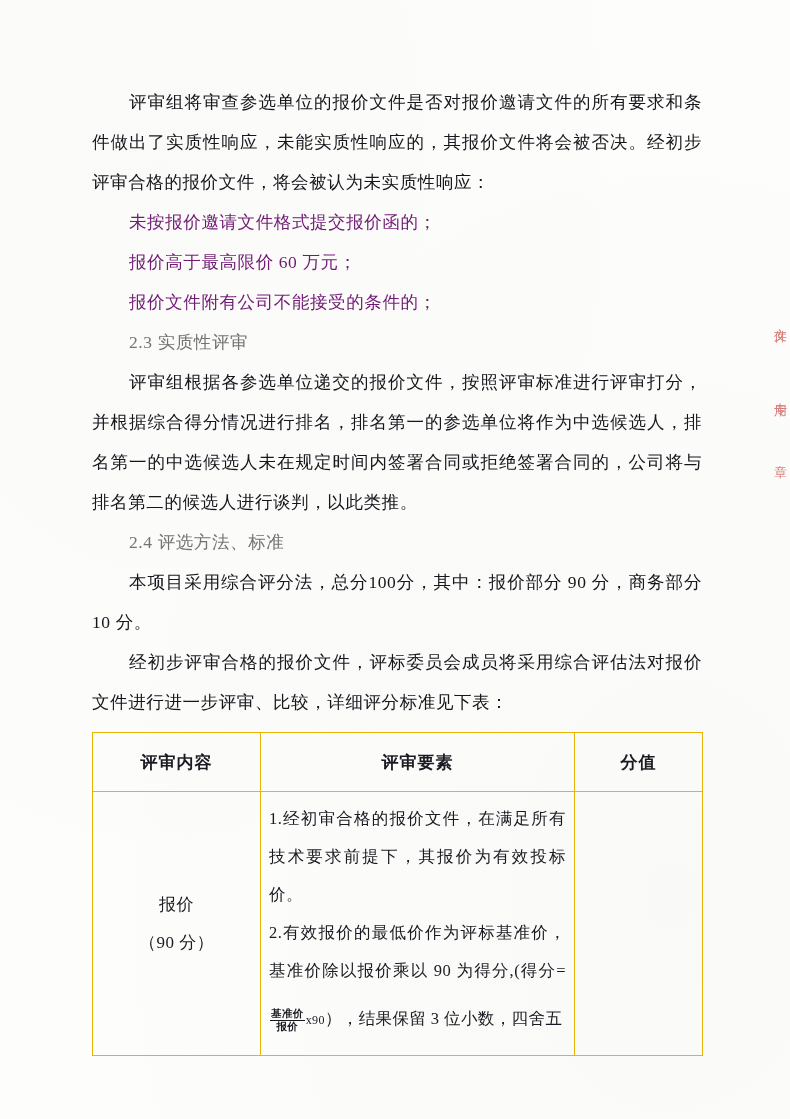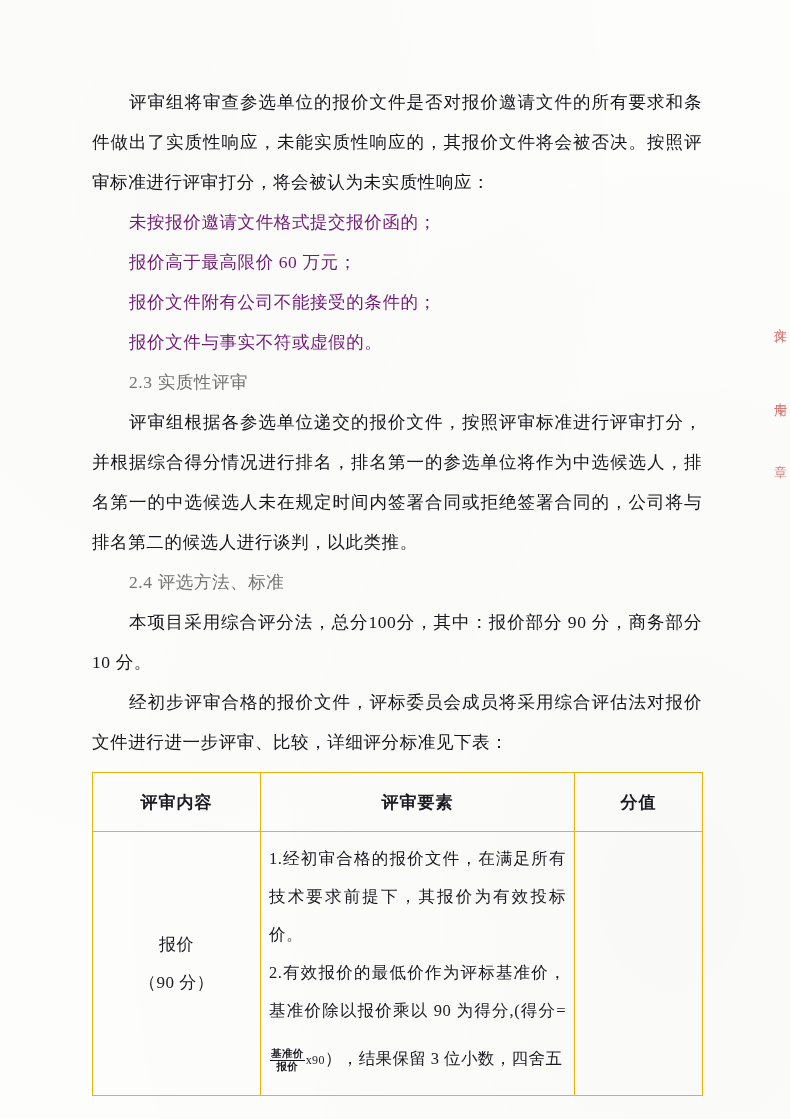--- a/index.html
+++ b/index.html
@@ -159,26 +159,25 @@
 <body>
 
 <div class="page">
 
   <div class="seal s1">文件</div>
   <div class="seal s2">专用</div>
   <div class="seal s3">章</div>
 
   <div class="content">
 
-    <p class="para indent2">评审组将审查参选单位的报价文件是否对报价邀请文件的所有要求和条件做出了实质性响应，未能实质性响应的，其报价文件将会被否决。按照评审标准进行评审打分，将会被认为未实质性响应：</p>
+    <p class="para indent2">评审组将审查参选单位的报价文件是否对报价邀请文件的所有要求和条件做出了实质性响应，未能实质性响应的，其报价文件将会被否决。经初步评审合格的报价文件，将会被认为未实质性响应：</p>
 
     <p class="listline">未按报价邀请文件格式提交报价函的；</p>
     <p class="listline">报价高于最高限价 60 万元；</p>
     <p class="listline">报价文件附有公司不能接受的条件的；</p>
-    <p class="listline">报价文件与事实不符或虚假的。</p>
 
     <p class="heading">2.3 实质性评审</p>
     <p class="para indent2">评审组根据各参选单位递交的报价文件，按照评审标准进行评审打分，并根据综合得分情况进行排名，排名第一的参选单位将作为中选候选人，排名第一的中选候选人未在规定时间内签署合同或拒绝签署合同的，公司将与排名第二的候选人进行谈判，以此类推。</p>
 
     <p class="heading">2.4 评选方法、标准</p>
     <p class="para indent2">本项目采用综合评分法，总分100分，其中：报价部分 90 分，商务部分 10 分。</p>
     <p class="para indent2">经初步评审合格的报价文件，评标委员会成员将采用综合评估法对报价文件进行进一步评审、比较，详细评分标准见下表：</p>
 
     <table class="score">
       <colgroup>

